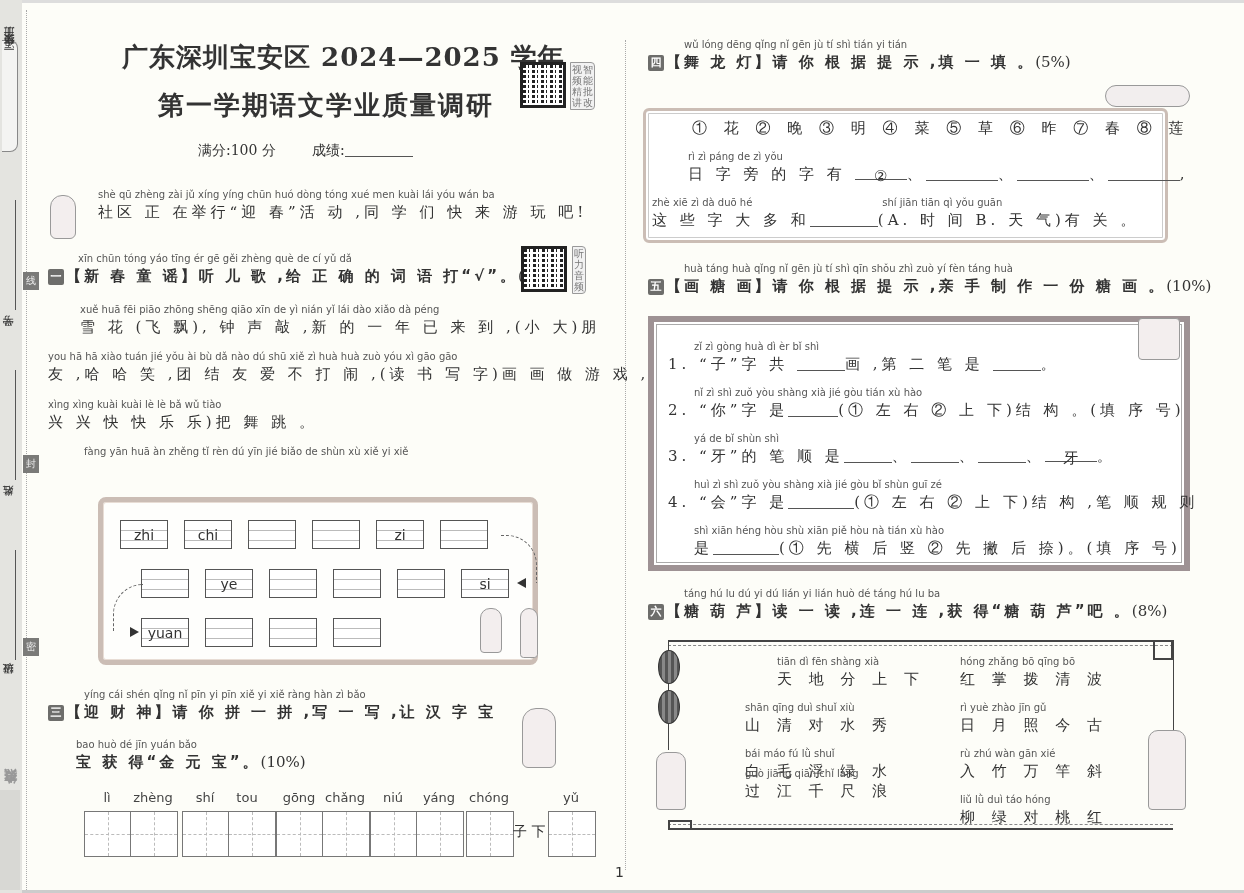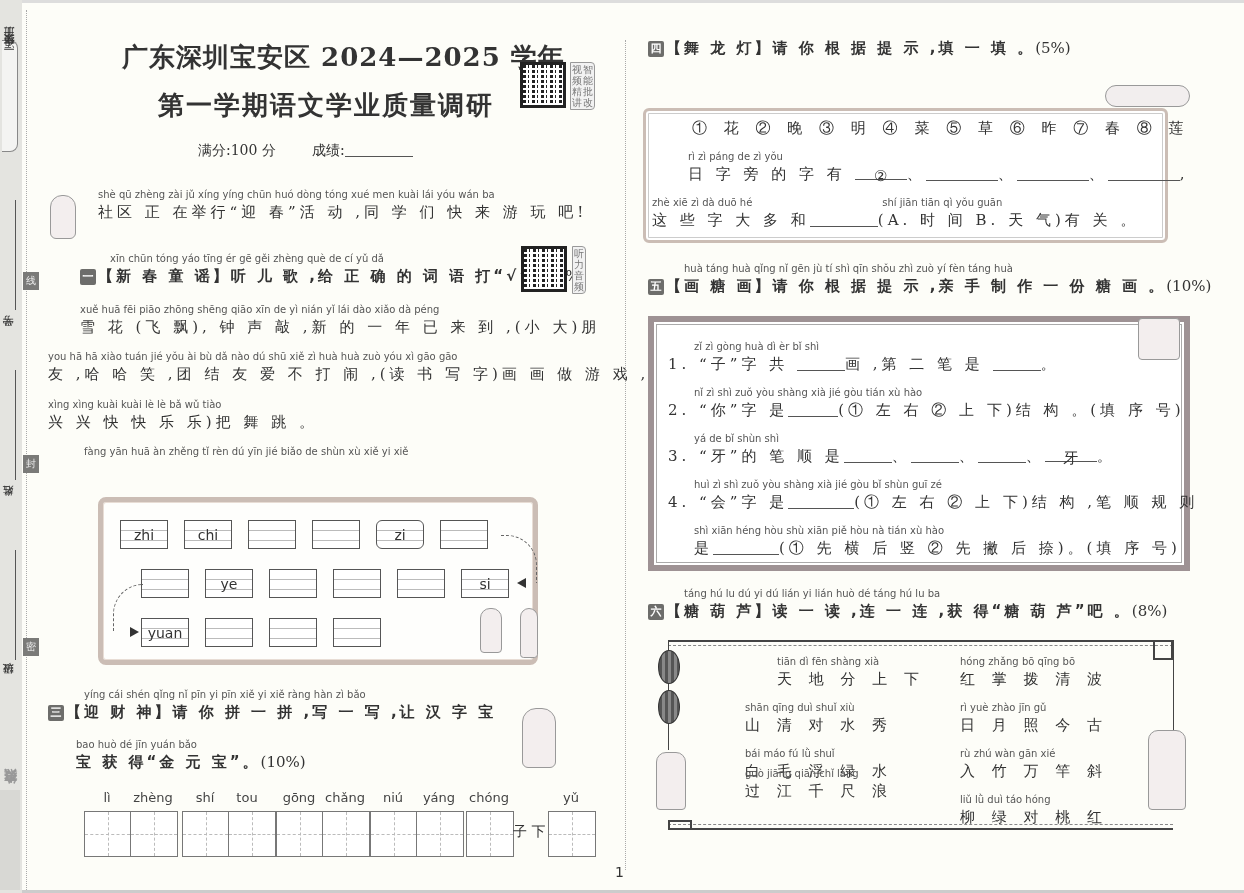--- a/index.html
+++ b/index.html
@@ -137,21 +137,21 @@
   <span>满分:100 分</span><span class="gap"></span><span>成绩:</span><span class="blank"></span>
 </div>
 
 <div class="kid" style="left:50px;top:195px;width:26px;height:44px;border-radius:12px 12px 6px 6px;"></div>
 
 <div class="line" style="left:98px;top:188px;">
   <span class="py">shè qū zhèng zài jǔ xíng  yíng chūn  huó dòng  tóng xué men kuài lái yóu wán ba</span>
   <span class="hz">社区 正 在举行“迎 春”活 动 ,同 学 们 快 来 游 玩 吧!</span>
 </div>
 
-<div class="line" style="left:48px;top:252px;margin-left:32px;">
+<div class="line" style="left:48px;top:252px;">
   <span class="py" style="padding-left:30px;">xīn chūn tóng yáo   tīng ér gē   gěi zhèng què de  cí  yǔ dǎ</span>
   <span class="hz bold"><span class="qnum">一</span><span>【新 春 童 谣】听 儿 歌 ,给 正 确 的 词 语 打“√”。</span><span class="pct">(4%)</span></span>
 </div>
 <div class="qr" style="left:521px;top:246px;"></div>
 <div class="qr-label" style="left:572px;top:246px;">
   <span>听</span>
   <span>力</span>
   <span>音</span>
   <span>频</span>
 </div>
@@ -172,21 +172,21 @@
 <div class="line" style="left:48px;top:445px;">
   <span class="py" style="padding-left:36px;">fàng yān huā   àn   zhěng tǐ rèn dú yīn jié biǎo   de shùn xù xiě yi xiě</span>
 </div>
 
 <div class="pinyin-box"></div>
 
 <div class="pcell" style="left:120px;top:520px;">zhi</div>
 <div class="pcell" style="left:184px;top:520px;">chi</div>
 <div class="pcell" style="left:248px;top:520px;"></div>
 <div class="pcell" style="left:312px;top:520px;"></div>
-<div class="pcell" style="left:376px;top:520px;border-radius:6px;">zi</div>
+<div class="pcell" style="left:376px;top:520px;">zi</div>
 <div class="pcell" style="left:440px;top:520px;"></div>
 
 <div class="pcell" style="left:141px;top:569px;"></div>
 <div class="pcell" style="left:205px;top:569px;">ye</div>
 <div class="pcell" style="left:269px;top:569px;"></div>
 <div class="pcell" style="left:333px;top:569px;"></div>
 <div class="pcell" style="left:397px;top:569px;"></div>
 <div class="pcell" style="left:461px;top:569px;">si</div>
 
 <div class="pcell" style="left:141px;top:618px;">yuan</div>
@@ -241,20 +241,21 @@
 </div>
 <div class="tz-group" style="left:466px;">
   <div class="tz"></div>
 </div>
 <div class="tz-suffix">子 下</div>
 <div class="tz-group" style="left:548px;">
   <div class="tz"></div>
 </div>
 
 <div class="line" style="left:648px;top:38px;">
+  <span class="py" style="padding-left:36px;">wǔ lóng dēng   qǐng nǐ gēn jù  tí  shì   tián yi tián</span>
   <span class="hz bold"><span class="qnum">四</span><span>【舞 龙 灯】请 你 根 据 提 示 ,填 一 填 。</span><span class="pct">(5%)</span></span>
 </div>
 <div class="kid" style="left:1105px;top:85px;width:85px;height:22px;border-radius:12px;background:#f2eeee;"></div>
 <div class="box4"></div>
 <div class="line" style="left:692px;top:118px;">
   <span class="hz" style="letter-spacing:6px;">① 花 ② 晚 ③ 明 ④ 菜 ⑤ 草 ⑥ 昨 ⑦ 春 ⑧ 莲</span>
 </div>
 <div class="line" style="left:650px;top:150px;">
   <span class="py" style="padding-left:38px;">rì  zì páng de  zì yǒu</span>
   <span class="hz" style="padding-left:38px;"><span>日 字 旁 的 字 有</span> <span class="blank" style="width:52px;">②</span>、<span class="blank" style="width:72px;"></span>、<span class="blank" style="width:72px;"></span>、<span class="blank" style="width:72px;"></span>,</span>

